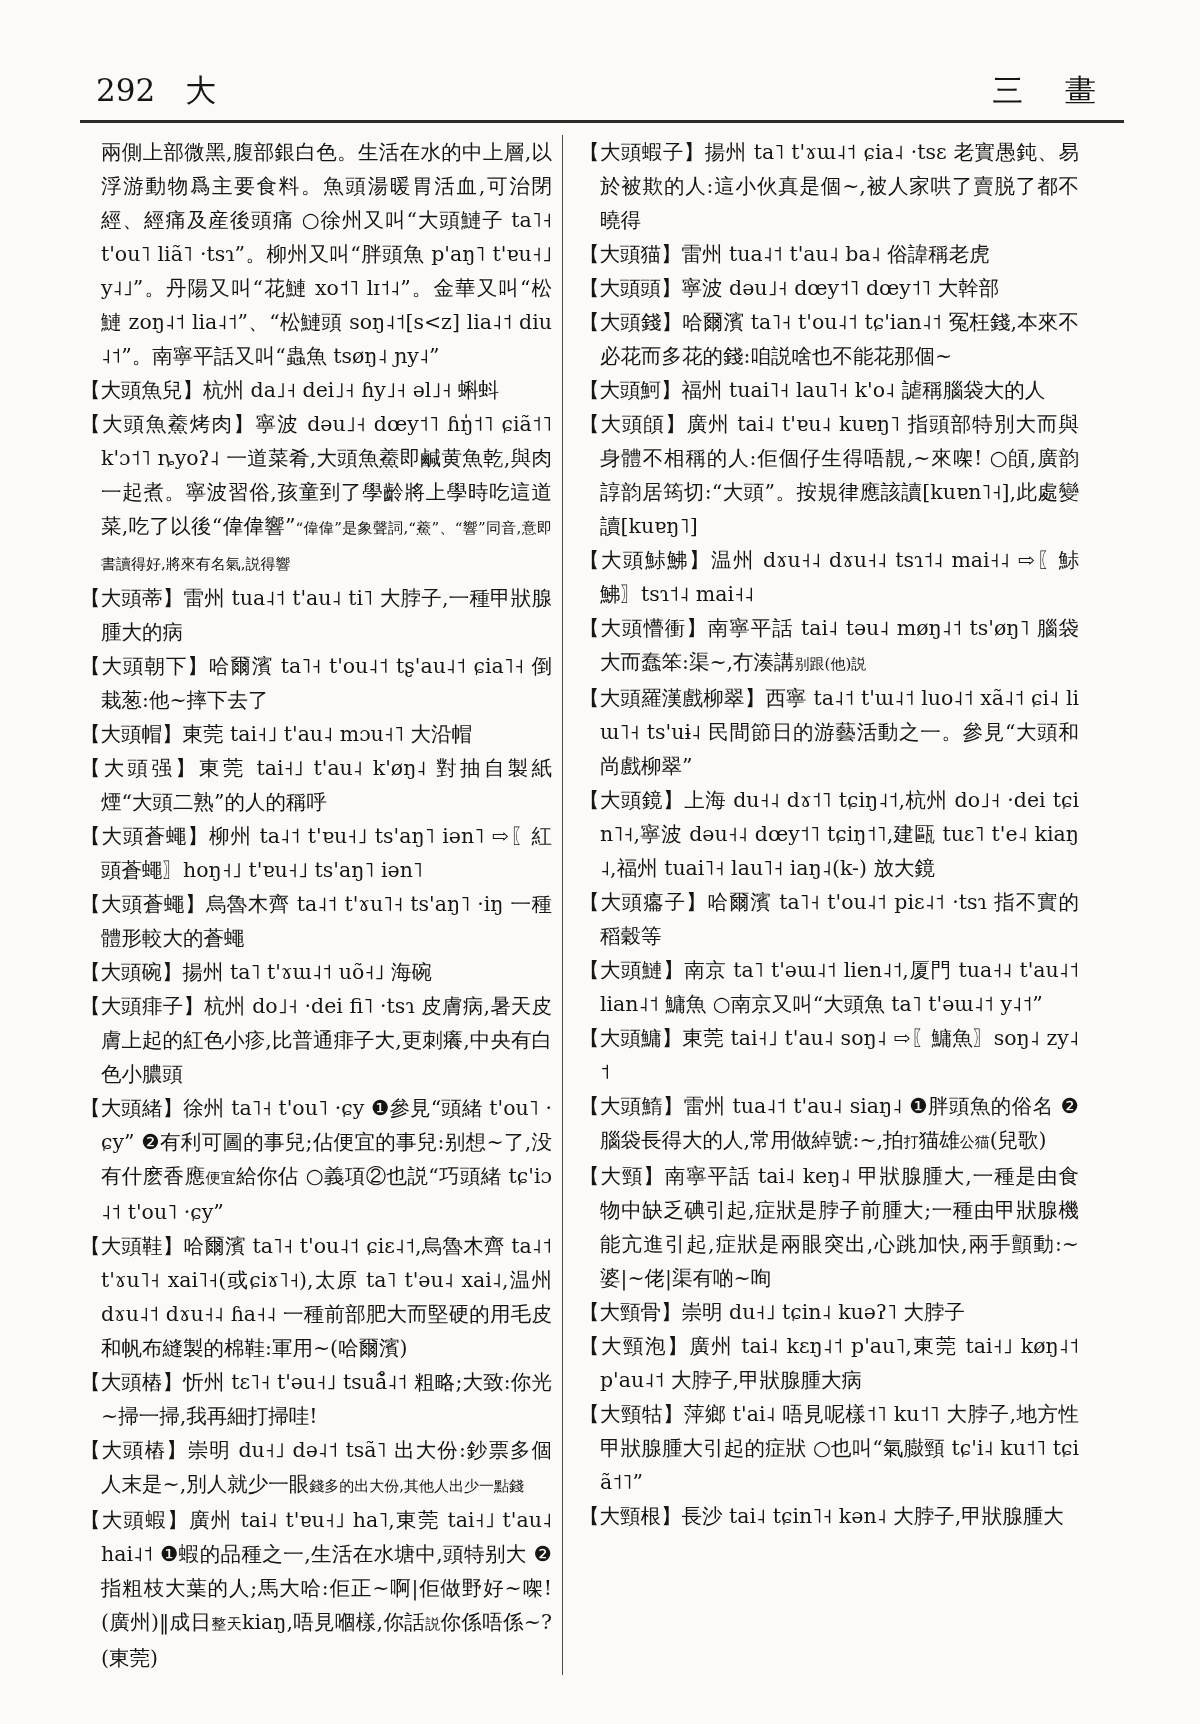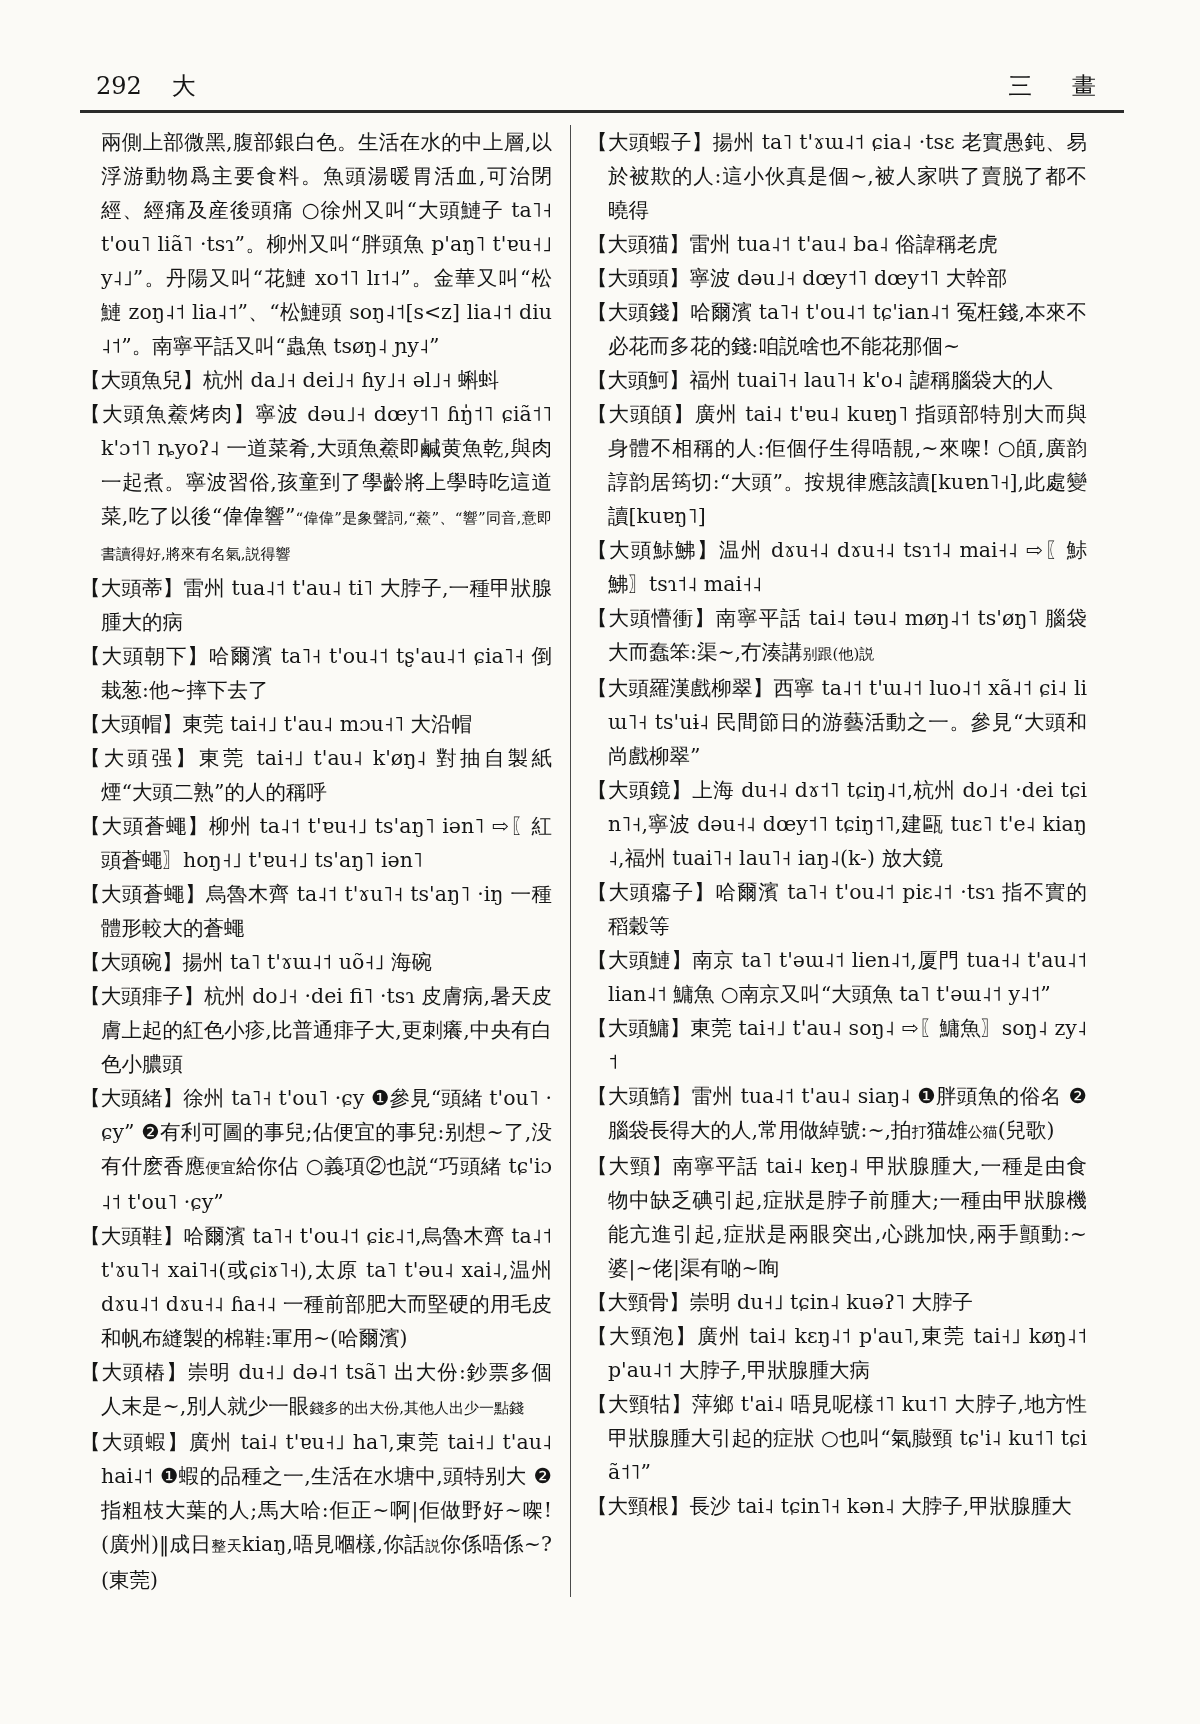--- a/index.html
+++ b/index.html
@@ -6,27 +6,27 @@
   body{
     width:1200px;height:1724px;
     background:#fbfaf6;
     font-family:"DejaVu Serif","Liberation Serif",serif;
     color:#151515;
     overflow:hidden;
   }
   .page{padding:70px 76px 0 80px;}
   .header{
     display:flex;justify-content:space-between;align-items:baseline;
-    font-size:24px;padding:0 12px 8px 16px;
+    font-size:31px;padding:0 12px 8px 16px;
   }
   .header-left .pgnum{font-family:"DejaVu Serif","Liberation Serif",serif;}
   .header-left .secchar{margin-left:30px;}
   .header-right{letter-spacing:16px;}
   .rule{border-top:3px solid #2b2b2b;margin-bottom:12px;}
-  .columns{display:flex;align-items:stretch;gap:8px;}
+  .columns{display:flex;align-items:stretch;}
   .col{width:472px;padding-right:10px;}
   .col-right{
     border-left:1.5px solid #4a4a4a;
     padding-left:16px;padding-right:0;
     width:500px;
   }
   p.entry{
     margin:0;
     font-size:20.5px;
     line-height:34px;
@@ -58,20 +58,21 @@
         <p class="entry"><span class="head">【大頭蒂】</span><span class="t">雷州 tua˨˦ t'au˨ ti˥ 大脖子,一種甲狀腺腫大的病</span></p>
         <p class="entry"><span class="head">【大頭朝下】</span><span class="t">哈爾濱 ta˥˧ t'ou˨˦ tʂ'au˨˦ ɕia˥˧ 倒栽葱:他~摔下去了</span></p>
         <p class="entry"><span class="head">【大頭帽】</span><span class="t">東莞 tai˧˩ t'au˨ mɔu˧˥ 大沿帽</span></p>
         <p class="entry"><span class="head">【大頭强】</span><span class="t">東莞 tai˧˩ t'au˨ k'øŋ˨ 對抽自製紙煙“大頭二熟”的人的稱呼</span></p>
         <p class="entry"><span class="head">【大頭蒼蠅】</span><span class="t">柳州 ta˨˦ t'ɐu˧˩ ts'aŋ˥ iən˥ ⇨〖紅頭蒼蠅〗hoŋ˧˩ t'ɐu˧˩ ts'aŋ˥ iən˥</span></p>
         <p class="entry"><span class="head">【大頭蒼蠅】</span><span class="t">烏魯木齊 ta˨˦ t'ɤu˥˧ ts'aŋ˥ ·iŋ 一種體形較大的蒼蠅</span></p>
         <p class="entry"><span class="head">【大頭碗】</span><span class="t">揚州 ta˥ t'ɤɯ˨˦ uõ˧˩ 海碗</span></p>
         <p class="entry"><span class="head">【大頭痱子】</span><span class="t">杭州 do˩˧ ·dei fi˥ ·tsɿ 皮膚病,暑天皮膚上起的紅色小疹,比普通痱子大,更刺癢,中央有白色小膿頭</span></p>
         <p class="entry"><span class="head">【大頭緒】</span><span class="t">徐州 ta˥˧ t'ou˥ ·ɕy ❶參見“頭緒 t'ou˥ ·ɕy” ❷有利可圖的事兒;佔便宜的事兒:别想~了,没有什麽香應</span><span class="small">便宜</span><span class="t">給你佔 ○義項②也説“巧頭緒 tɕ'iɔ˨˦ t'ou˥ ·ɕy”</span></p>
         <p class="entry"><span class="head">【大頭鞋】</span><span class="t">哈爾濱 ta˥˧ t'ou˨˦ ɕiɛ˨˦,烏魯木齊 ta˨˦ t'ɤu˥˧ xai˥˧(或ɕiɤ˥˧),太原 ta˥ t'əu˨ xai˨,温州 dɤu˨˦ dɤu˧˨ ɦa˧˨ 一種前部肥大而堅硬的用毛皮和帆布縫製的棉鞋:軍用~(哈爾濱)</span></p>
+        <p class="entry"><span class="head">【大頭樁】</span><span class="t">忻州 tɛ˥˧ t'əu˧˩ tsuã̊˨˦ 粗略;大致:你光~掃一掃,我再細打掃哇!</span></p>
         <p class="entry"><span class="head">【大頭樁】</span><span class="t">崇明 du˧˩ də˨˦ tsã˥ 出大份:鈔票多個人末是~,別人就少一眼</span><span class="small">錢多的出大份,其他人出少一點錢</span></p>
         <p class="entry"><span class="head">【大頭蝦】</span><span class="t">廣州 tai˨ t'ɐu˧˩ ha˥,東莞 tai˧˩ t'au˨ hai˨˦ ❶蝦的品種之一,生活在水塘中,頭特别大 ❷指粗枝大葉的人;馬大哈:佢正~啊|佢做野好~㗎!(廣州)‖成日</span><span class="small">整天</span><span class="t">kiaŋ,唔見嗰樣,你話</span><span class="small">説</span><span class="t">你係唔係~?(東莞)</span></p>
       </div>
     <div class="col col-right" id="col-right">
         <p class="entry"><span class="head">【大頭蝦子】</span><span class="t">揚州 ta˥ t'ɤɯ˨˦ ɕia˨ ·tsɛ 老實愚鈍、易於被欺的人:這小伙真是個~,被人家哄了賣脱了都不曉得</span></p>
         <p class="entry"><span class="head">【大頭猫】</span><span class="t">雷州 tua˨˦ t'au˨ ba˨ 俗諱稱老虎</span></p>
         <p class="entry"><span class="head">【大頭頭】</span><span class="t">寧波 dəu˩˧ dœy˦˥ dœy˦˥ 大幹部</span></p>
         <p class="entry"><span class="head">【大頭錢】</span><span class="t">哈爾濱 ta˥˧ t'ou˨˦ tɕ'ian˨˦ 冤枉錢,本來不必花而多花的錢:咱説啥也不能花那個~</span></p>
         <p class="entry"><span class="head">【大頭魺】</span><span class="t">福州 tuai˥˧ lau˥˧ k'o˨ 謔稱腦袋大的人</span></p>
         <p class="entry"><span class="head">【大頭頧】</span><span class="t">廣州 tai˨ t'ɐu˨ kuɐŋ˥ 指頭部特別大而與身體不相稱的人:佢個仔生得唔靚,~來㗎! ○頧,廣韵諄韵居筠切:“大頭”。按規律應該讀[kuɐn˥˧],此處變讀[kuɐŋ˥]</span></p>

